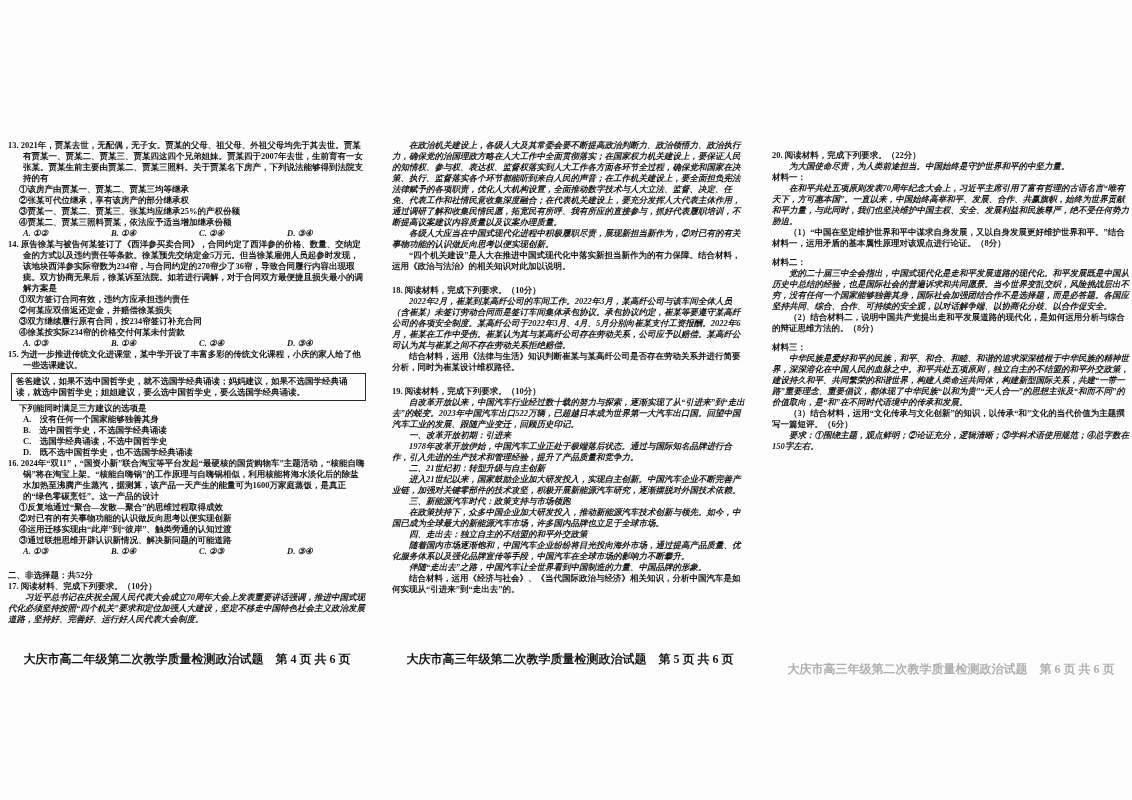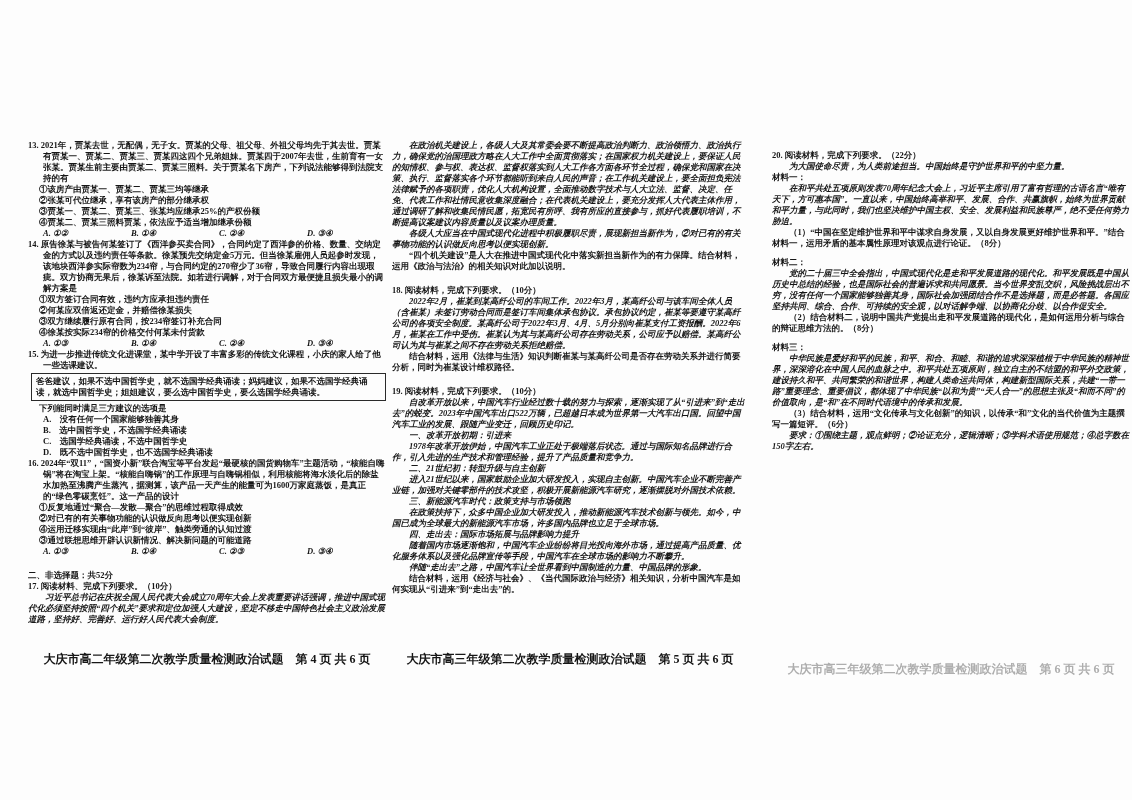--- a/index.html
+++ b/index.html
@@ -3,21 +3,21 @@
 <meta charset="utf-8">
 <style>
   html,body { margin:0; padding:0; background:#ffffff; }
   .sheet {
     position:relative; width:1132px; height:800px; background:#fdfdfd;
     overflow:hidden;
     font-family:"Liberation Serif","DejaVu Serif",serif;
     color:#161616; font-weight:700;
   }
   .col { position:absolute; top:140px; height:526px; font-size:8.5px; line-height:11px; overflow:hidden; }
-  #col1 { left:28px;  width:358px; }
+  #col1 { left:8px;  width:358px; }
   #col2 { left:392px; width:356px; }
   #col3 { left:772px; width:358px;margin-top:10px; }
   p { margin:0; }
   .stem { padding-left:15px; text-indent:-15px; }
   .opt  { padding-left:11px; }
   .lopt { padding-left:15px; }
   .arow { display:flex; padding-left:15px; }
   .arow span { flex:0 0 88px;font-style:italic; }
   .arow span:last-child { flex:0 0 auto; }
   .sbox { border:1.5px solid #2a2a2a; padding:2px 4px; margin:2px 0 2px 3px; }
@@ -97,21 +97,21 @@
     <p class="ind">结合材料，运用《法律与生活》知识判断崔某与某高纤公司是否存在劳动关系并进行简要分析，同时为崔某设计维权路径。</p>
 
     <p class="stem gap">19. 阅读材料，完成下列要求。（10分）</p>
     <p class="ind kai">自改革开放以来，中国汽车行业经过数十载的努力与探索，逐渐实现了从“引进来”到“走出去”的蜕变。2023年中国汽车出口522万辆，已超越日本成为世界第一大汽车出口国。回望中国汽车工业的发展、跟随产业变迁，回顾历史印记。</p>
     <p class="ind kai">一、改革开放初期：引进来</p>
     <p class="ind kai">1978年改革开放伊始，中国汽车工业正处于极端落后状态。通过与国际知名品牌进行合作，引入先进的生产技术和管理经验，提升了产品质量和竞争力。</p>
     <p class="ind kai">二、21世纪初：转型升级与自主创新</p>
     <p class="ind kai">进入21世纪以来，国家鼓励企业加大研发投入，实现自主创新。中国汽车企业不断完善产业链，加强对关键零部件的技术攻坚，积极开展新能源汽车研究，逐渐摆脱对外国技术依赖。</p>
     <p class="ind kai">三、新能源汽车时代：政策支持与市场领跑</p>
     <p class="ind kai">在政策扶持下，众多中国企业加大研发投入，推动新能源汽车技术创新与领先。如今，中国已成为全球最大的新能源汽车市场，许多国内品牌也立足于全球市场。</p>
-    <p class="ind kai">四、走出去：国际市场拓展与品牌影响力提升</p>
+    <p class="ind kai">四、走出去：独立自主的不结盟的和平外交政策</p>
     <p class="ind kai">随着国内市场逐渐饱和，中国汽车企业纷纷将目光投向海外市场，通过提高产品质量、优化服务体系以及强化品牌宣传等手段，中国汽车在全球市场的影响力不断攀升。</p>
     <p class="ind kai">伴随“走出去”之路，中国汽车让全世界看到中国制造的力量、中国品牌的形象。</p>
     <p class="ind">结合材料，运用《经济与社会》、《当代国际政治与经济》相关知识，分析中国汽车是如何实现从“引进来”到“走出去”的。</p>
 
     <p class="footer">大庆市高三年级第二次教学质量检测政治试题　第 5 页 共 6 页</p>
   </div>
 
   <div class="col" id="col3">
     <p class="stem">20. 阅读材料，完成下列要求。（22分）</p>
     <p class="ind kai">为大国使命尽责，为人类前途担当。中国始终是守护世界和平的中坚力量。</p>

